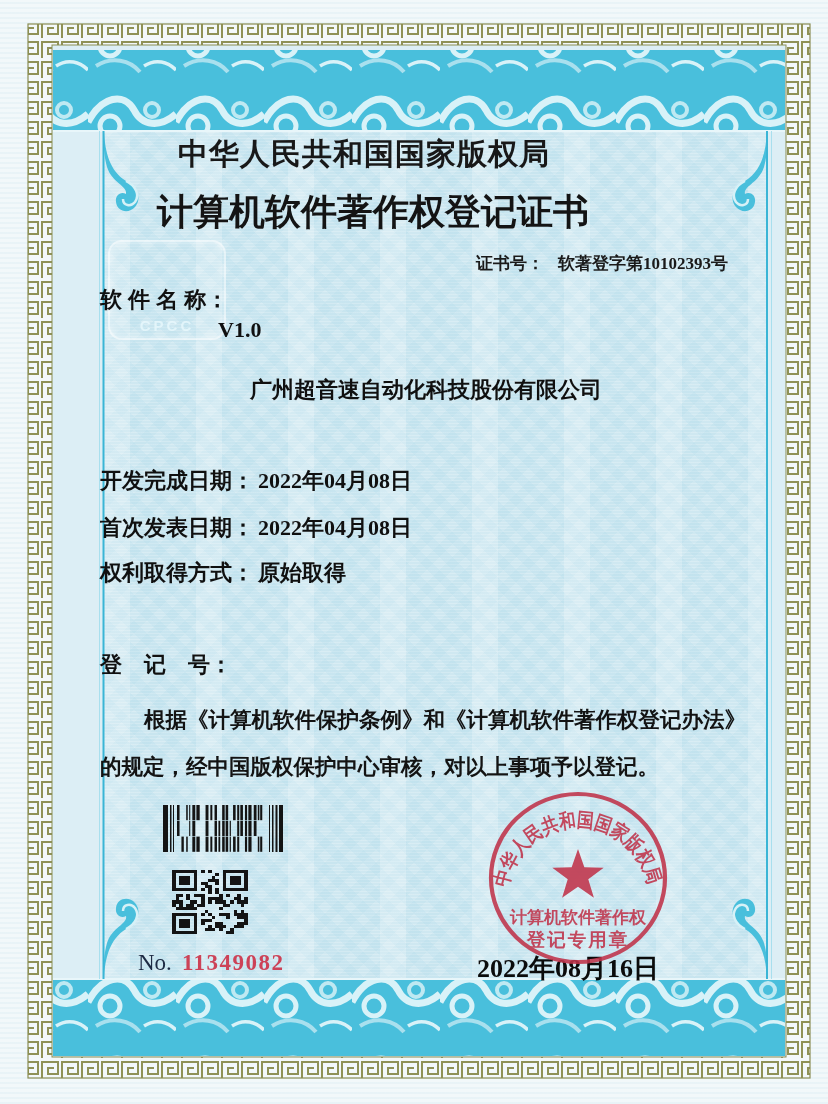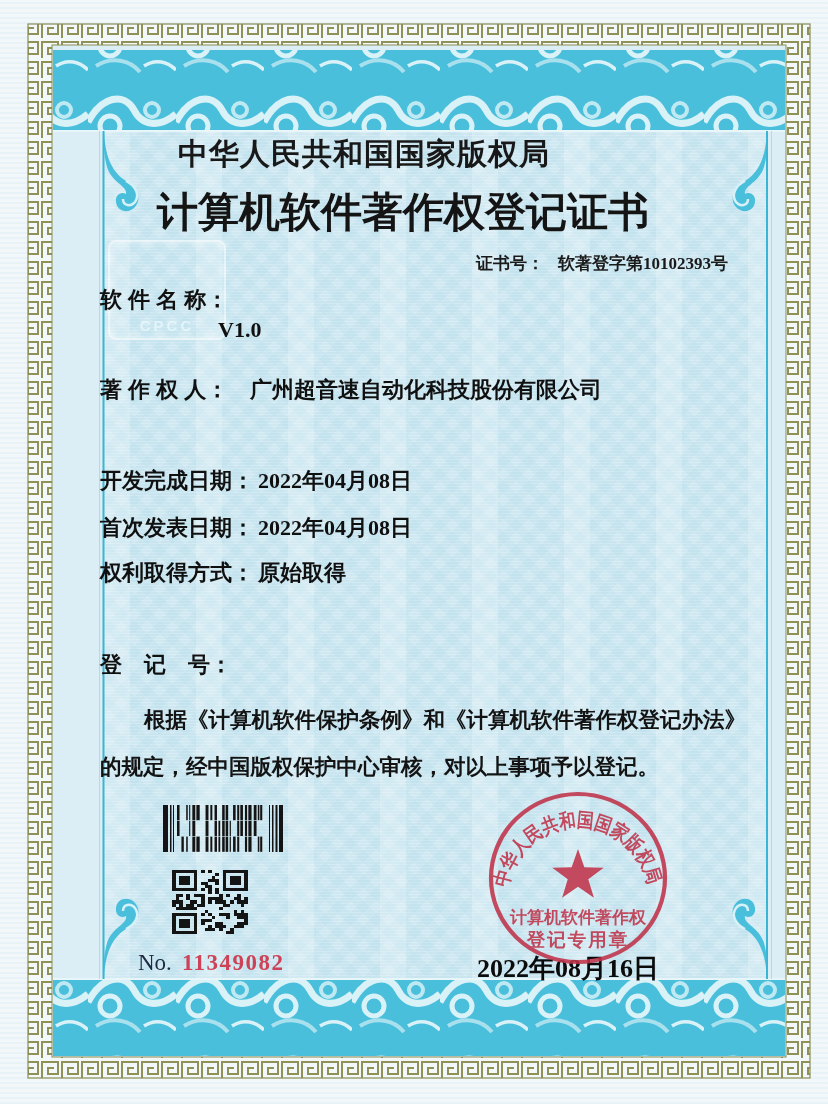--- a/index.html
+++ b/index.html
@@ -14,33 +14,33 @@
       repeating-linear-gradient(90deg, rgba(255,255,255,.22) 0 26px, rgba(255,255,255,0) 26px 92px),
       repeating-linear-gradient(45deg, rgba(168,216,234,.18) 0 9px, rgba(255,255,255,0) 9px 18px),
       repeating-linear-gradient(135deg, rgba(255,255,255,.13) 0 9px, rgba(0,0,0,0) 9px 18px),
       repeating-linear-gradient(0deg, rgba(255,255,255,.20) 0 1px, rgba(255,255,255,0) 1px 3px),
       #c8e5ef;}
   svg.frame{position:absolute;left:0;top:0;z-index:2;}
   .txt{position:absolute;z-index:3;color:#121212;white-space:nowrap;}
   .title{left:178px;top:136px;width:372px;text-align:center;font-family:"Liberation Serif","DejaVu Serif",serif;
     font-size:30px;font-weight:700;letter-spacing:1px;line-height:36px;color:#181818;}
   .subtitle{left:157px;top:191px;width:428px;text-align:right;font-family:"Liberation Serif","DejaVu Serif",serif;
-    font-size:41px;font-weight:800;letter-spacing:0px;line-height:42px;color:#141414;}
+    font-size:36px;font-weight:800;letter-spacing:0px;line-height:42px;color:#141414;}
   .certline{right:100px;top:252px;font-family:"Liberation Serif","DejaVu Serif",serif;
     font-size:17px;font-weight:700;color:#1a1a1a;}
   .certline .cval{margin-left:14px;margin-top:38px;}
   .row{position:absolute;left:0;top:0;width:828px;height:30px;z-index:3;padding-left:25px;}
   .row .lbl{position:absolute;left:100px;font-size:22px;font-weight:700;color:#101010;white-space:nowrap;}
   .row .val{position:absolute;font-size:22px;font-weight:700;color:#101010;white-space:nowrap;}
   .mono{font-family:Liberation Serif, serif;}
   .val-a{left:218px;} .val-b{left:250px;} .val-c{left:258px;} .val-d{left:290px;}
   .statement{left:100px;top:697px;width:656px;white-space:normal;font-size:21.5px;font-weight:600;
     line-height:47px;text-indent:44px;color:#131313;}
   .emboss{position:absolute;left:108px;top:240px;width:118px;height:100px;z-index:2;
-    border:2px solid rgba(255,255,255,.55);border-radius:8px;
+    border:2px solid rgba(255,255,255,.55);border-radius:14px;
     box-shadow:inset 0 0 10px rgba(255,255,255,.45);
     display:flex;align-items:flex-end;justify-content:center;
     color:rgba(235,249,253,.75);font-size:15px;font-weight:700;letter-spacing:3px;padding-bottom:4px;box-sizing:border-box;}
   .barcode{position:absolute;left:163px;top:805px;z-index:3;}
   .qr{position:absolute;left:172px;top:870px;z-index:3;}
   .serial{left:138px;top:950px;font-family:"Liberation Serif","DejaVu Serif",serif;font-size:23px;z-index:3;}
   .serial .pfx{color:#1d2b44;}
   .serial .num{color:var(--serial-red,#cd4257);letter-spacing:1.5px;margin-left:10px;font-weight:700;}
   .issuedate{left:477px;top:951px;font-family:"Liberation Serif","DejaVu Serif",serif;
     font-size:26px;font-weight:700;color:#0b0b0b;z-index:4;}
@@ -110,21 +110,20 @@
     <span>证书号：</span><span class="cval">软著登字第10102393号</span>
   </div>
 
   <div class="row" style="top:285px">
     <span class="lbl">软 件 名 称：</span>
   </div>
   <div class="row" style="top:317px">
     <span class="val val-a mono">V1.0</span>
   </div>
   <div class="row" style="top:375px">
-    <span class="lbl">著 作 权 人：</span>
     <span class="val val-b">广州超音速自动化科技股份有限公司</span>
   </div>
   <div class="row" style="top:466px">
     <span class="lbl">开发完成日期：</span>
     <span class="val val-c mono">2022年04月08日</span>
   </div>
   <div class="row" style="top:513px">
     <span class="lbl">首次发表日期：</span>
     <span class="val val-c mono">2022年04月08日</span>
   </div>

